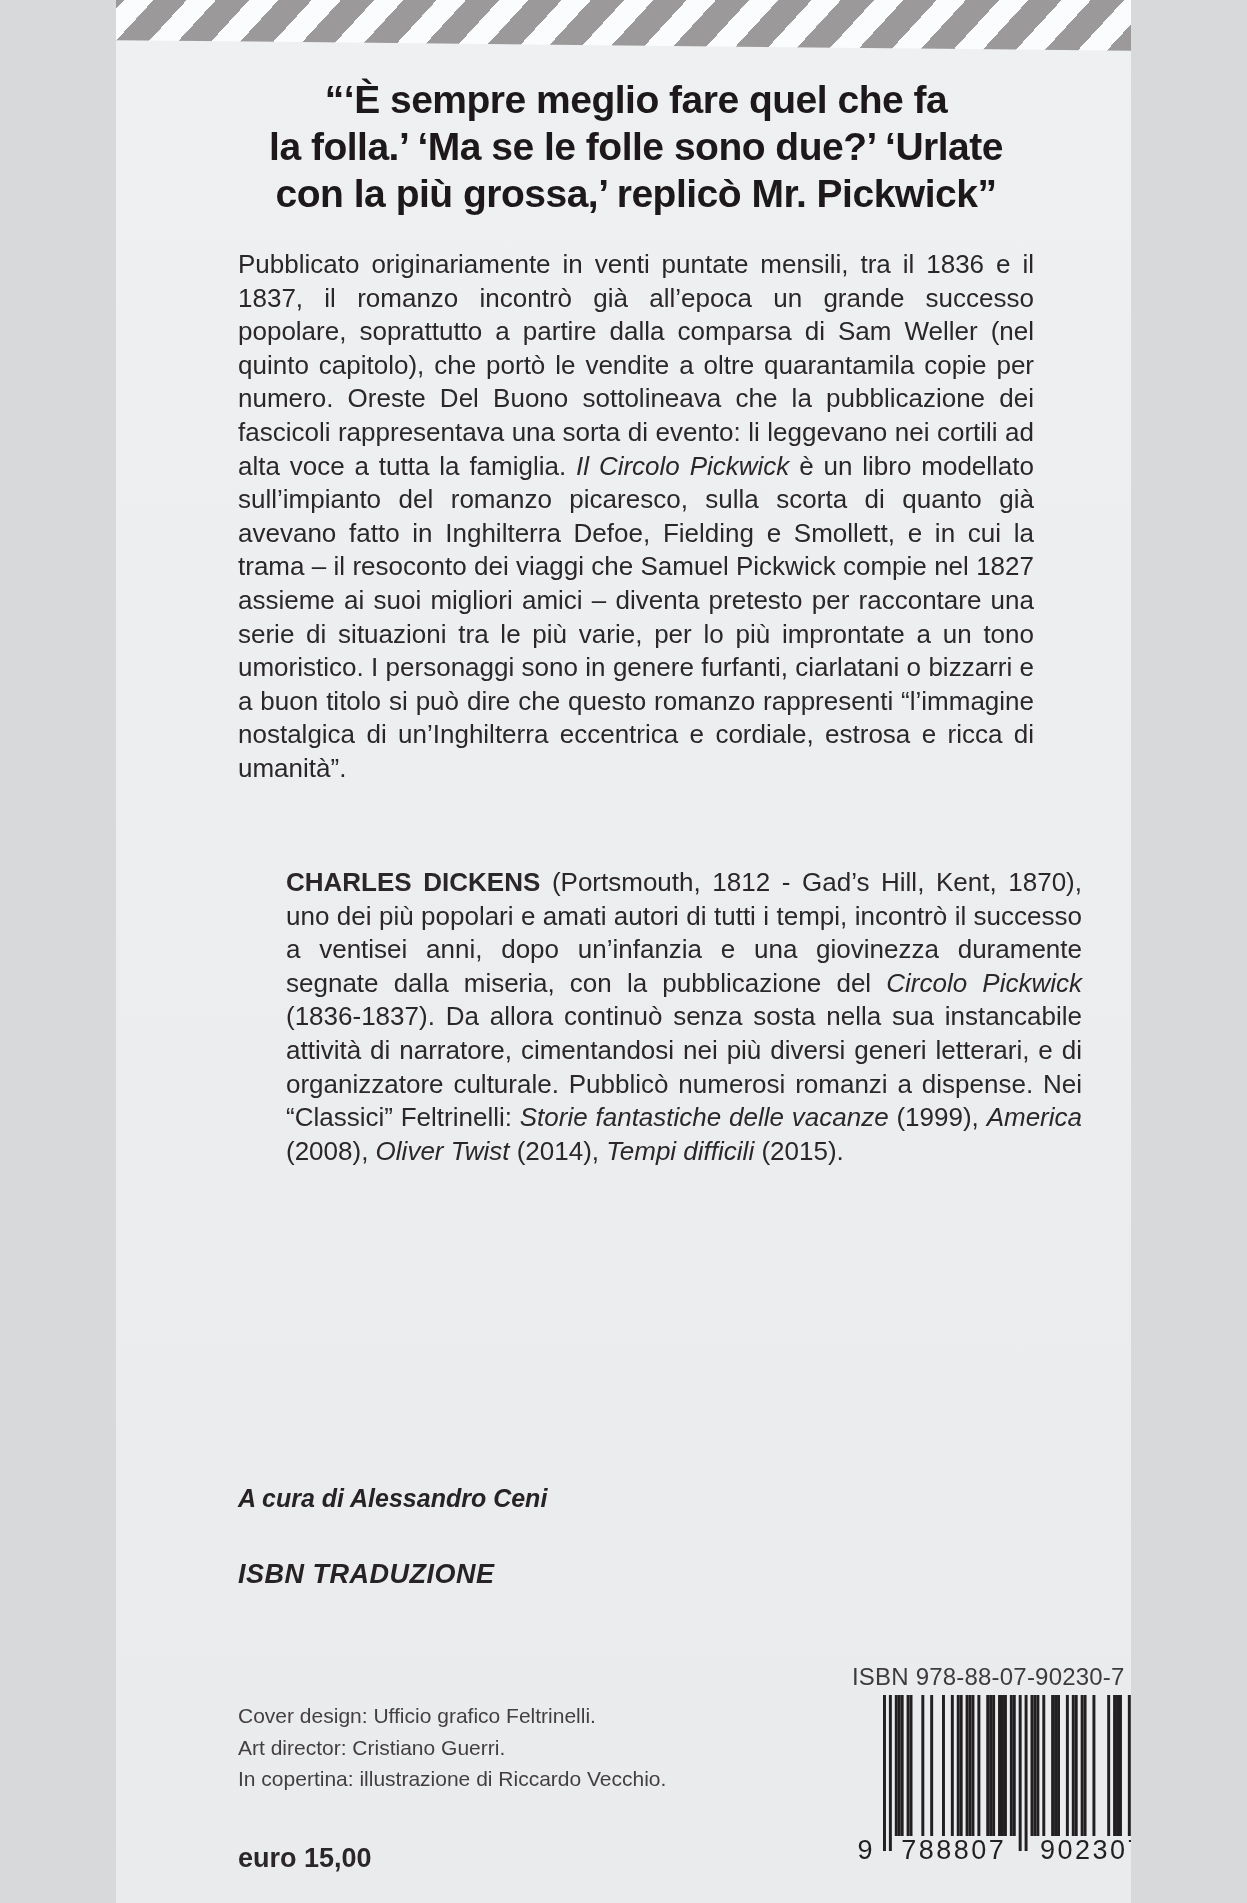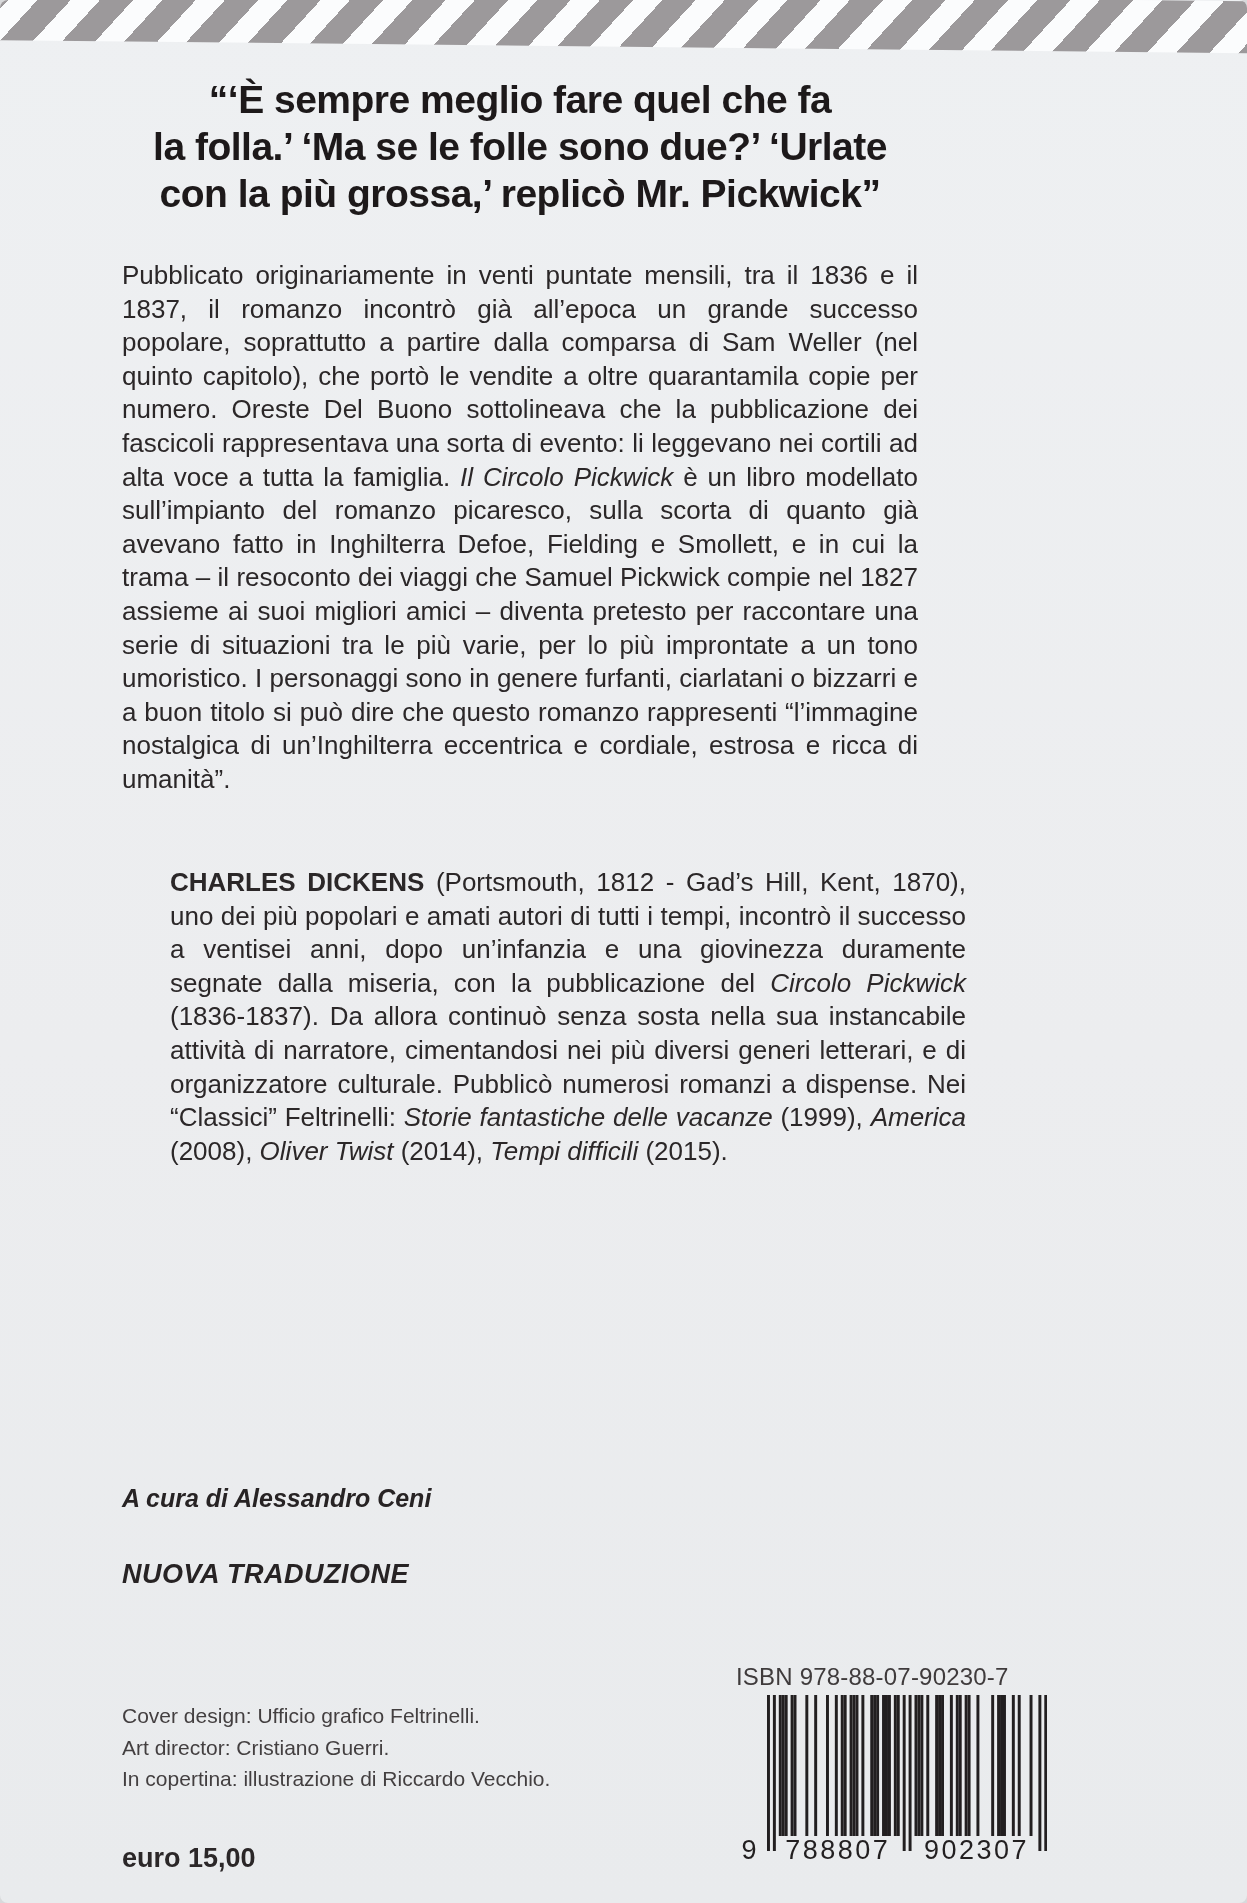--- a/index.html
+++ b/index.html
@@ -1,24 +1,23 @@
 <!DOCTYPE html>
 <html><head>
 <meta charset="utf-8">
 <style>
   html,body{margin:0;padding:0;background:#d8d9db;}
   .page{
     position:relative;
-    width:1247px;height:1903px;
+    width:1015px;height:1903px;
     margin:0 auto;
     background:linear-gradient(180deg,#eef0f2 0%,#ecedef 55%,#e9ebed 100%);
     overflow:hidden;
     font-family:"Liberation Sans","DejaVu Sans",sans-serif;
     color:#262223;
-    border-radius:8px;
   }
   .stripes{
     position:absolute;top:-12px;left:-14px;
     width:1300px;height:52px;
     background:repeating-linear-gradient(132deg,#9c999b 0 24.5px,#fbfcfd 24.5px 46px);
     transform:rotate(0.6deg);
     transform-origin:left top;
   }
   .pull-quote{
     position:absolute;top:76px;left:122px;width:796px;
@@ -27,21 +26,21 @@
     letter-spacing:-0.5px;
     color:#1d191a;
     white-space:pre-line;
   }
   .body-par{
     position:absolute;left:122px;width:796px;
     font-size:26px;line-height:33.6px;
     text-align:justify;
     color:#2b2728;
   }
-  .synopsis{top:259px;}
+  .synopsis{top:248px;}
   .bio{top:866px;margin-left:48px;}
   .seg-italic{font-style:italic;}
   .seg-bold{font-weight:700;}
   .editor-line{
     position:absolute;top:1484px;left:122px;
     font-size:25px;font-weight:700;font-style:italic;color:#272324;
   }
   .edition-line{
     position:absolute;top:1559px;left:122px;
     font-size:27px;font-weight:700;font-style:italic;color:#272324;
@@ -78,21 +77,21 @@
   <div class="pull-quote">“‘È sempre meglio fare quel che fa
 la folla.’ ‘Ma se le folle sono due?’ ‘Urlate
 con la più grossa,’ replicò Mr. Pickwick”</div>
 
   <div class="body-par synopsis"><span>Pubblicato originariamente in venti puntate mensili, tra il 1836 e il 1837, il romanzo incontrò già all’epoca un grande successo popolare, soprattutto a partire dalla comparsa di Sam Weller (nel quinto capitolo), che portò le vendite a oltre quarantamila copie per numero. Oreste Del Buono sottolineava che la pubblicazione dei fascicoli rappresentava una sorta di evento: li leggevano nei cortili ad alta voce a tutta la famiglia. </span><span class="seg-italic">Il Circolo Pickwick</span><span> è un libro modellato sull’impianto del romanzo picaresco, sulla scorta di quanto già avevano fatto in Inghilterra Defoe, Fielding e Smollett, e in cui la trama – il resoconto dei viaggi che Samuel Pickwick compie nel 1827 assieme ai suoi migliori amici – diventa pretesto per raccontare una serie di situazioni tra le più varie, per lo più improntate a un tono umoristico. I personaggi sono in genere furfanti, ciarlatani o bizzarri e a buon titolo si può dire che questo romanzo rappresenti “l’immagine nostalgica di un’Inghilterra eccentrica e cordiale, estrosa e ricca di umanità”.</span></div>
 
   <div class="body-par bio"><span class="seg-bold">CHARLES DICKENS</span><span> (Portsmouth, 1812 - Gad’s Hill, Kent, 1870), uno dei più popolari e amati autori di tutti i tempi, incontrò il successo a ventisei anni, dopo un’infanzia e una giovinezza duramente segnate dalla miseria, con la pubblicazione del </span><span class="seg-italic">Circolo Pickwick</span><span> (1836-1837). Da allora continuò senza sosta nella sua instancabile attività di narratore, cimentandosi nei più diversi generi letterari, e di organizzatore culturale. Pubblicò numerosi romanzi a dispense. Nei “Classici” Feltrinelli: </span><span class="seg-italic">Storie fantastiche delle vacanze</span><span> (1999), </span><span class="seg-italic">America</span><span> (2008), </span><span class="seg-italic">Oliver Twist</span><span> (2014), </span><span class="seg-italic">Tempi difficili</span><span> (2015).</span></div>
 
   <div class="editor-line">A cura di Alessandro Ceni</div>
 
-  <div class="edition-line">NUOVA TRADUZIONE</div>
+  <div class="edition-line">ISBN TRADUZIONE</div>
 
   <div class="credits">
     <div>Cover design: Ufficio grafico Feltrinelli.</div>
     <div>Art director: Cristiano Guerri.</div>
     <div>In copertina: illustrazione di Riccardo Vecchio.</div>
   </div>
 
   <div class="price">euro 15,00</div>
 
   <div class="isbn-label">ISBN 978-88-07-90230-7</div>

